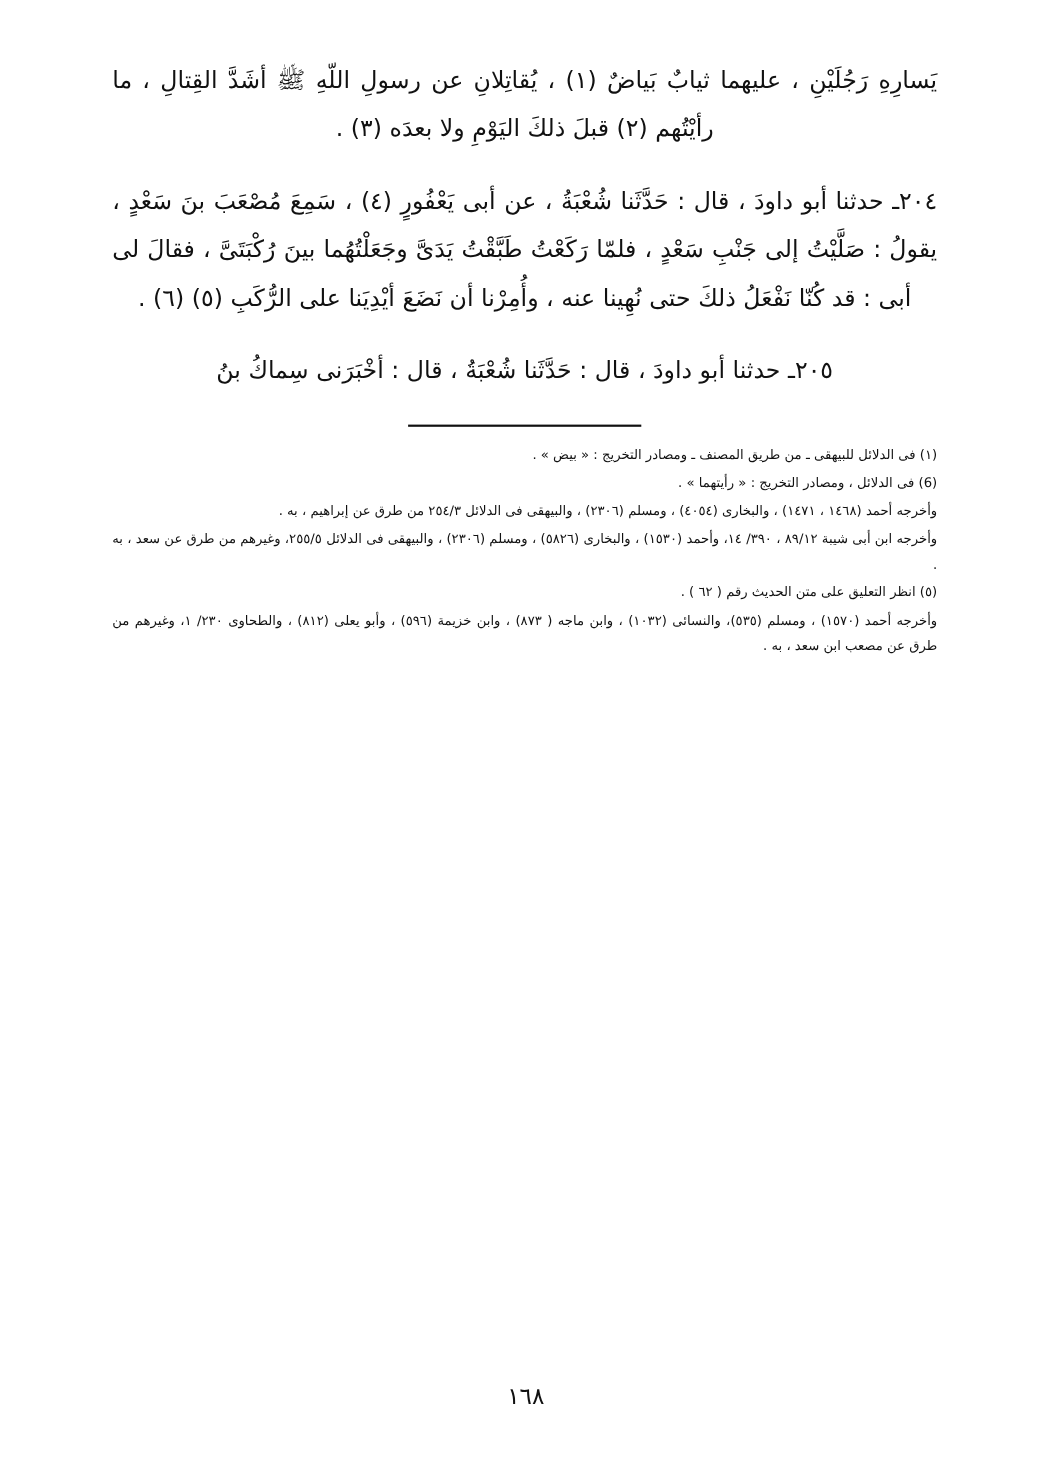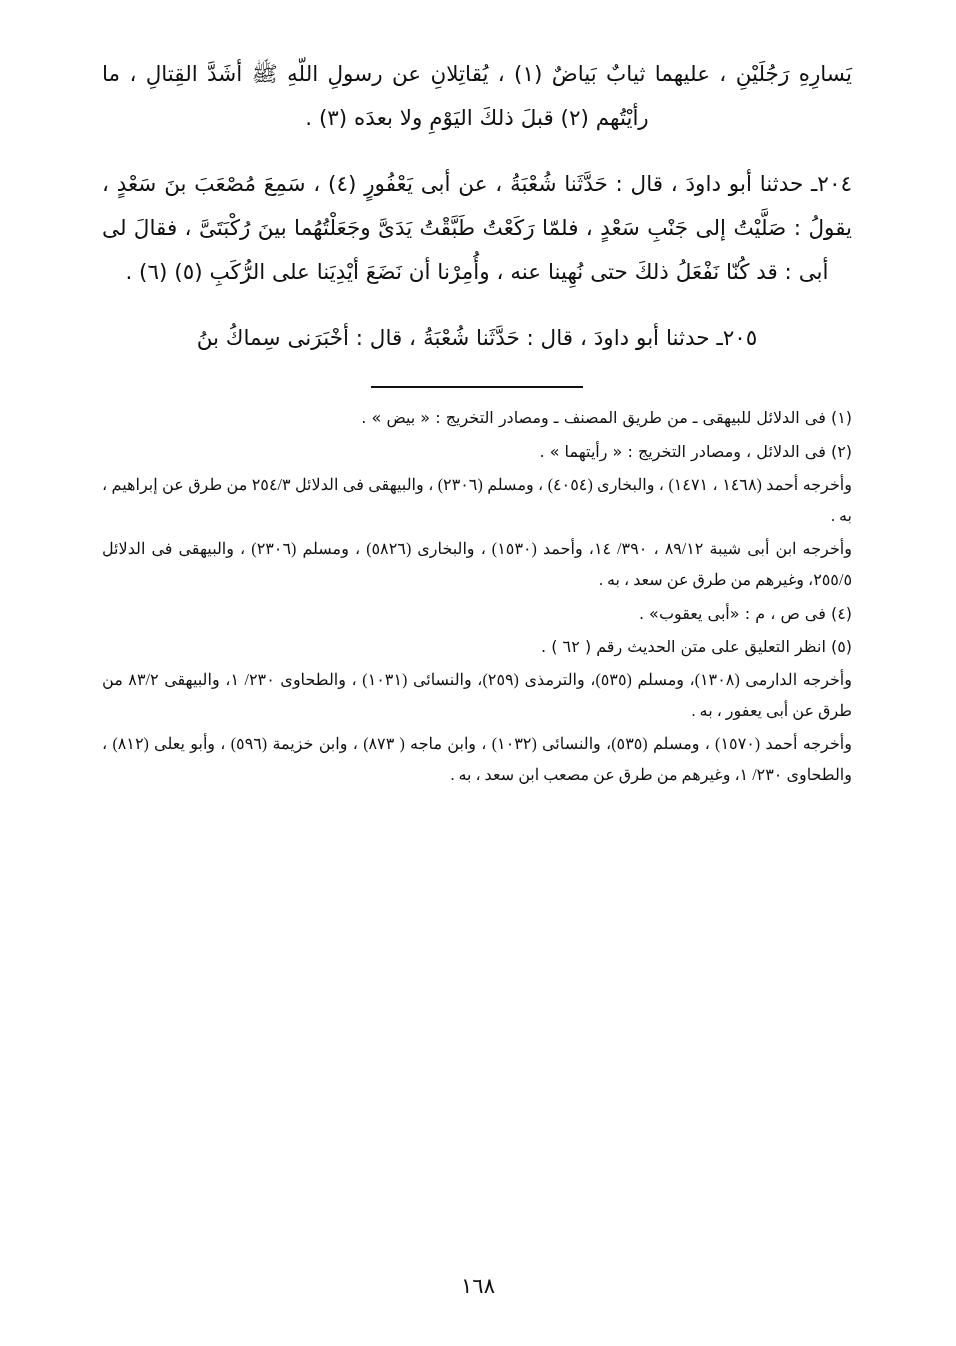--- a/index.html
+++ b/index.html
@@ -48,35 +48,34 @@
     margin: 26px 0 14px 0;
     display: flex;
     justify-content: center;
   }
   .sep {
     width: 212px;
     height: 2px;
     background: #111111;
   }
   .notes {
-    font-size: 16px;
+    font-size: 12px;
     line-height: 1.95;
     text-align: justify;
   }
   .note {
     margin: 0 0 2px 0;
     text-align: justify;
   }
   .note.cont {
     text-indent: 0;
-    font-family: Liberation Serif, serif;
   }
   .folio {
     position: absolute;
-    bottom: 48px;
+    bottom: 65px;
     left: 0;
     right: 0;
     text-align: center;
     font-size: 21px;
     letter-spacing: 1px;
   }
 </style>
 </head>
 <body>
 
@@ -95,23 +94,21 @@
       <span>حدثنا أبو داودَ ، قال : حَدَّثَنا شُعْبَةُ ، قال : أخْبَرَنى سِماكُ بنُ</span>
     </p>
   </div>
 
   <div class="sep-wrap">
     <div class="sep"></div>
   </div>
 
   <div class="notes">
     <p class="note">(١) فى الدلائل للبيهقى ـ من طريق المصنف ـ ومصادر التخريج : « بيض » .</p>
-    <p class="note">(٢) فى الدلائل ، ومصادر التخريج : « رأيتهما » .</p>
+    <p class="note">(6) فى الدلائل ، ومصادر التخريج : « رأيتهما » .</p>
     <p class="note cont">وأخرجه أحمد (١٤٦٨ ، ١٤٧١) ، والبخارى (٤٠٥٤) ، ومسلم (٢٣٠٦) ، والبيهقى فى الدلائل ٢٥٤/٣ من طرق عن إبراهيم ، به .</p>
     <p class="note cont">وأخرجه ابن أبى شيبة ٨٩/١٢ ، ٣٩٠/ ١٤، وأحمد (١٥٣٠) ، والبخارى (٥٨٢٦) ، ومسلم (٢٣٠٦) ، والبيهقى فى الدلائل ٢٥٥/٥، وغيرهم من طرق عن سعد ، به .</p>
-    <p class="note">(٤) فى ص ، م : «أبى يعقوب» .</p>
     <p class="note">(٥) انظر التعليق على متن الحديث رقم ( ٦٢ ) .</p>
-    <p class="note cont">وأخرجه الدارمى (١٣٠٨)، ومسلم (٥٣٥)، والترمذى (٢٥٩)، والنسائى (١٠٣١) ، والطحاوى ٢٣٠/ ١، والبيهقى ٨٣/٢ من طرق عن أبى يعفور ، به .</p>
     <p class="note cont">وأخرجه أحمد (١٥٧٠) ، ومسلم (٥٣٥)، والنسائى (١٠٣٢) ، وابن ماجه ( ٨٧٣) ، وابن خزيمة (٥٩٦) ، وأبو يعلى (٨١٢) ، والطحاوى ٢٣٠/ ١، وغيرهم من طرق عن مصعب ابن سعد ، به .</p>
   </div>
 
   <div class="folio">١٦٨</div>
 </div>
 
 </body></html>

